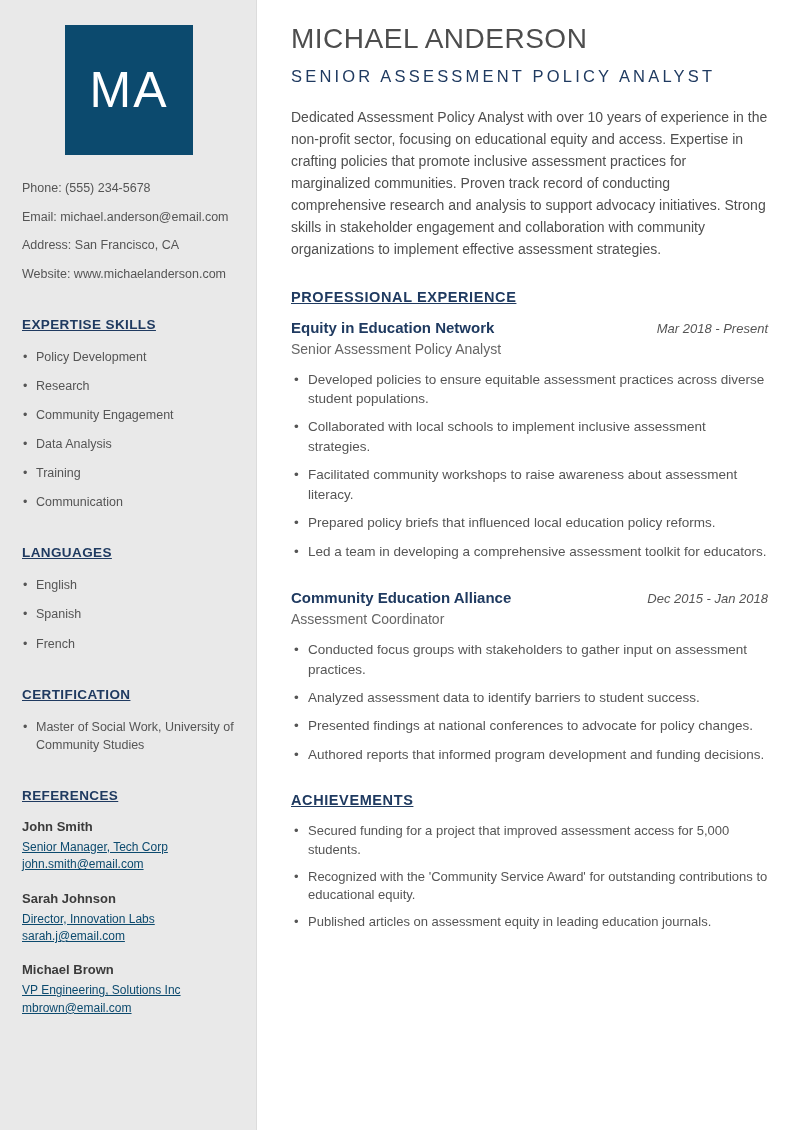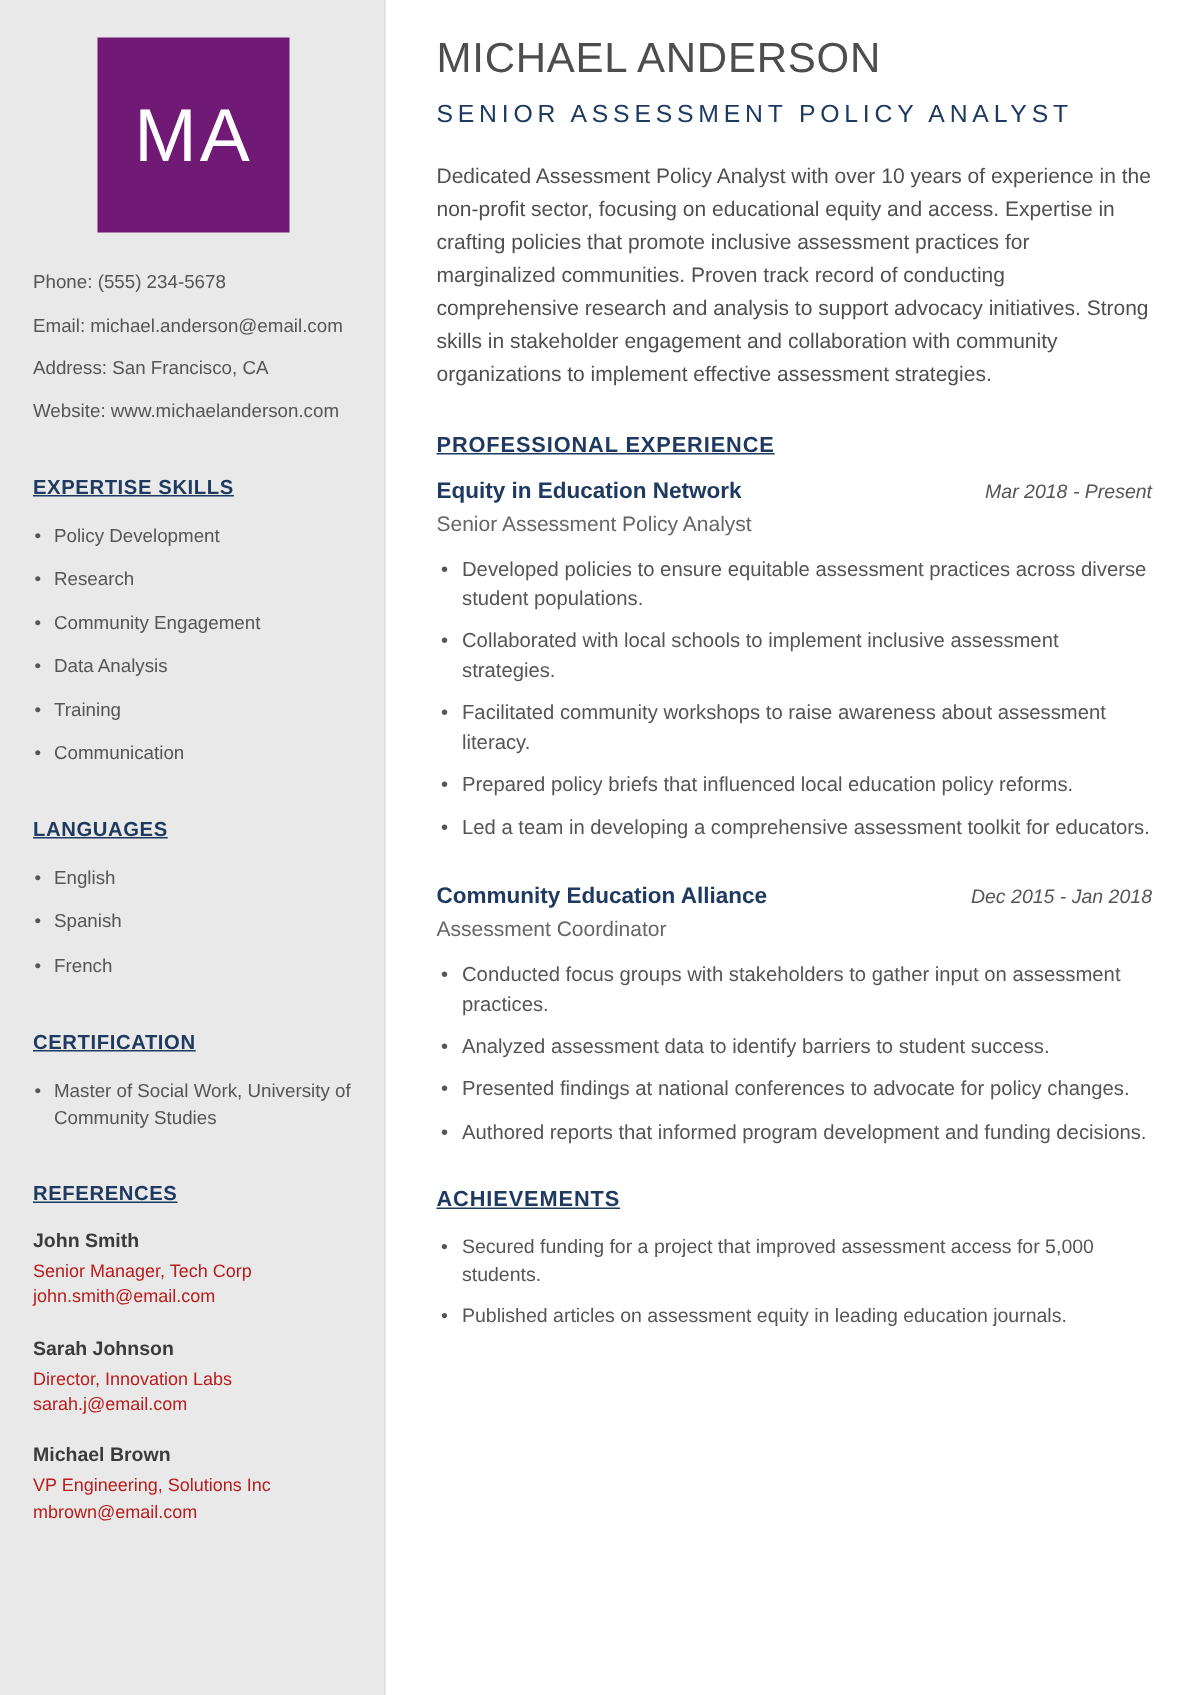--- a/index.html
+++ b/index.html
@@ -10,41 +10,41 @@
     display: flex; overflow: hidden; position: relative;
   }
   
   .sidebar {
     width: 257px; flex-shrink: 0; background: #e9e9e9;
     border-right: 1px solid #dcdcdc;
     padding: 25px 20px 30px 22px;
   }
   .avatar {
     width: 128px; height: 130px; margin: 0 auto;
-    background: #701a75; color: #ffffff;
+    background: #0c4a6e; color: #ffffff;
     display: flex; align-items: center; justify-content: center;
     font-size: 50px; letter-spacing: 2px; font-weight: 400; text-align: center;
   }
   .contact { margin-top: 26px; }
   .contact-line { font-size: 12.5px; color: #555555; margin-bottom: 13px; line-height: 1.25; }
   .side-heading {
     font-size: 13.5px; font-weight: bold; color: #1f3a60;
     text-decoration: underline; letter-spacing: 0.4px;
     margin: 34px 0 16px 0;
   }
   .side-list { list-style: none; margin: 0; padding: 0; }
   .side-list li {
     position: relative; padding-left: 14px;
     font-size: 12.5px; color: #555555; line-height: 1.45;
     margin-bottom: 11px;
   }
   .side-list li::before { content: "•"; position: absolute; left: 1px; color: #555555; }
   .ref-person { margin-bottom: 17px; }
   .ref-name { font-size: 13px; font-weight: bold; color: #3b3b3b; margin-bottom: 5px; }
-  .ref-role, .ref-email { font-size: 12px; color: #b91c1c; line-height: 1.45; }
+  .ref-role, .ref-email { font-size: 12px; color: #0c4a6e; line-height: 1.45; text-decoration: underline; }
   
   .main { flex: 1; padding: 24px 32px 0 34px; }
   .name {
     margin: 0; font-size: 28px; font-weight: normal; color: #4d4d4d;
     letter-spacing: 0.5px; line-height: 1.1;
   }
   .role-title {
     margin: 12px 0 0 0; font-size: 16.5px; font-weight: 500;
     color: #1f3a60; letter-spacing: 3.2px;
   }
@@ -169,18 +169,19 @@
               <li>Authored reports that informed program development and funding decisions.</li>
             </ul>
           </div>
         </div>
     </section>
 
     <section class="achievements">
       <div class="section-heading">ACHIEVEMENTS</div>
       <ul class="bullet-list" id="achievement-bullets">
           <li>Secured funding for a project that improved assessment access for 5,000 students.</li>
+          <li>Recognized with the 'Community Service Award' for outstanding contributions to educational equity.</li>
           <li>Published articles on assessment equity in leading education journals.</li>
         </ul>
     </section>
   </main>
 
 </div>
 
 </body></html>

